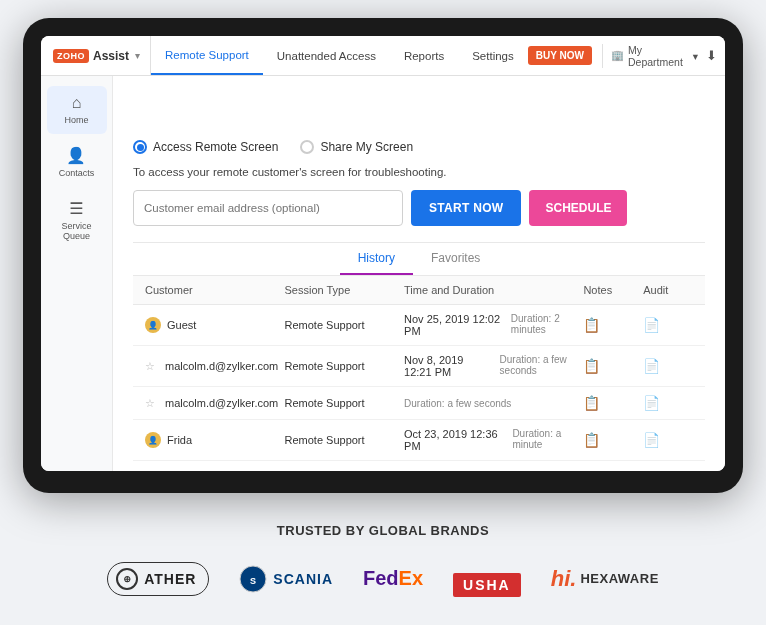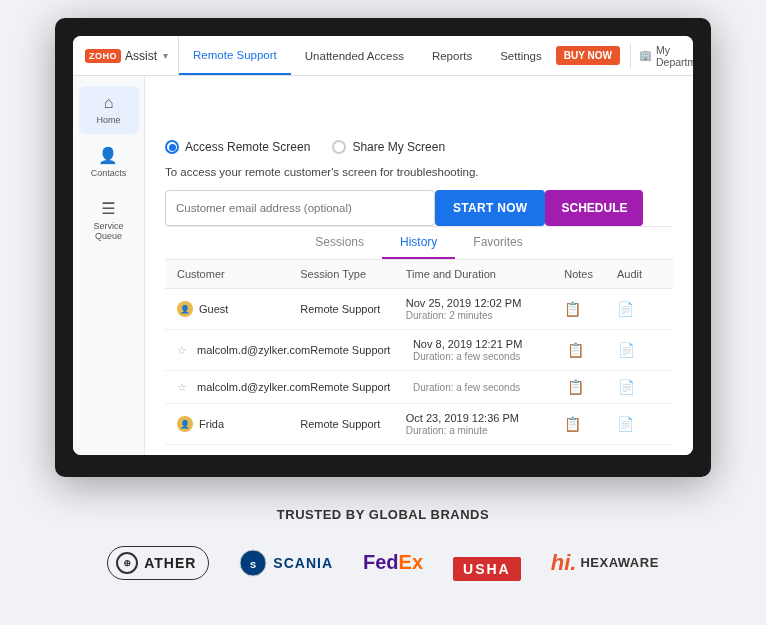--- a/index.html
+++ b/index.html
@@ -6,24 +6,24 @@
     body {
       font-family: -apple-system, BlinkMacSystemFont, 'Segoe UI', Arial, sans-serif;
       background: #f0f2f5;
       width: 766px;
       min-height: 625px;
       overflow-x: hidden;
     }
 
     
     .tablet-wrapper {
-      width: 656px;
+      width: 720px;
       margin: 18px auto 0;
       background: #1a1a1a;
-      border-radius: 10px;
+      border-radius: 26px;
       padding: 18px 18px 22px;
       box-shadow: 0 8px 40px rgba(0,0,0,0.35);
     }
 
     .tablet-screen {
       background: #fff;
       border-radius: 8px;
       overflow: hidden;
     }
 
@@ -52,21 +52,21 @@
       color: #fff;
       font-size: 9px;
       font-weight: 800;
       padding: 2px 4px;
       border-radius: 3px;
       letter-spacing: 0.5px;
     }
 
     .logo-text {
       font-size: 12px;
-      font-weight: 400;
+      font-weight: 700;
       color: #333;
     }
 
     .logo-chevron {
       color: #888;
       font-size: 10px;
       margin-left: 2px;
     }
 
     .nav-tabs {
@@ -222,22 +222,23 @@
     }
 
     .access-description {
       font-size: 11.5px;
       color: #444;
       margin-bottom: 12px;
     }
 
     .action-row {
       display: flex;
-      gap: 0;
-      align-items: center;
+      gap: 8px;
+      align-items: center;
+      margin-bottom: 16px;
     }
 
     .email-input {
       flex: 1;
       max-width: 270px;
       height: 36px;
       border: 1px solid #d0d0d0;
       border-radius: 4px;
       padding: 0 10px;
       font-size: 11.5px;
@@ -253,21 +254,21 @@
       font-weight: 700;
       padding: 0 18px;
       border: none;
       border-radius: 4px;
       cursor: pointer;
       letter-spacing: 0.3px;
     }
 
     .btn-schedule {
       height: 36px;
-      background: #a21caf;
+      background: #ec4899;
       color: #fff;
       font-size: 12px;
       font-weight: 700;
       padding: 0 16px;
       border: none;
       border-radius: 4px;
       cursor: pointer;
     }
 
     
@@ -349,22 +350,22 @@
       height: 14px;
       color: #bbb;
       font-size: 11px;
       display: flex;
       align-items: center;
       flex-shrink: 0;
     }
 
     .time-cell {
       display: flex;
-      flex-direction: column;
-      gap: 1px;
+      flex-direction: row;
+      gap: 10px;
     }
 
     .time-main {
       font-size: 11px;
       color: #333;
     }
 
     .time-duration {
       font-size: 10px;
       color: #888;
@@ -569,21 +570,20 @@
         <p class="access-description">To access your remote customer's screen for troubleshooting.</p>
 
         <div class="action-row">
           <input class="email-input" type="text" placeholder="Customer email address (optional)" style="">
           <button class="btn-start-now">START NOW</button>
           <button class="btn-schedule">SCHEDULE</button>
         </div>
 
         <div class="history-section">
           <div class="tab-bar">
-            <div class="tab-item">Sessions</div>
             <div class="tab-item active">History</div>
             <div class="tab-item">Favorites</div>
           </div>
 
           <div class="table-header">
             <span class="th">Customer</span>
             <span class="th">Session Type</span>
             <span class="th">Time and Duration</span>
             <span class="th">Notes</span>
             <span class="th">Audit</span>

